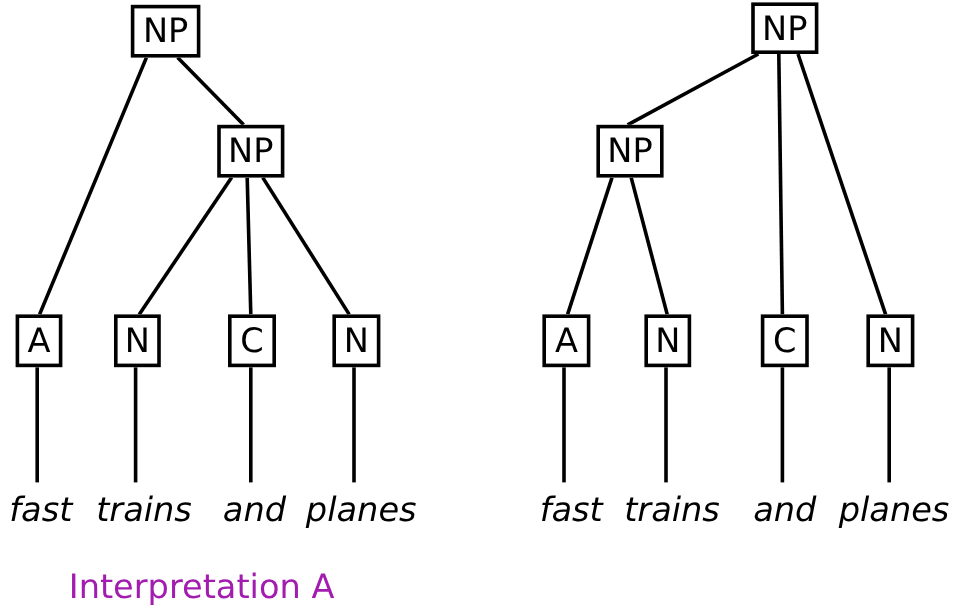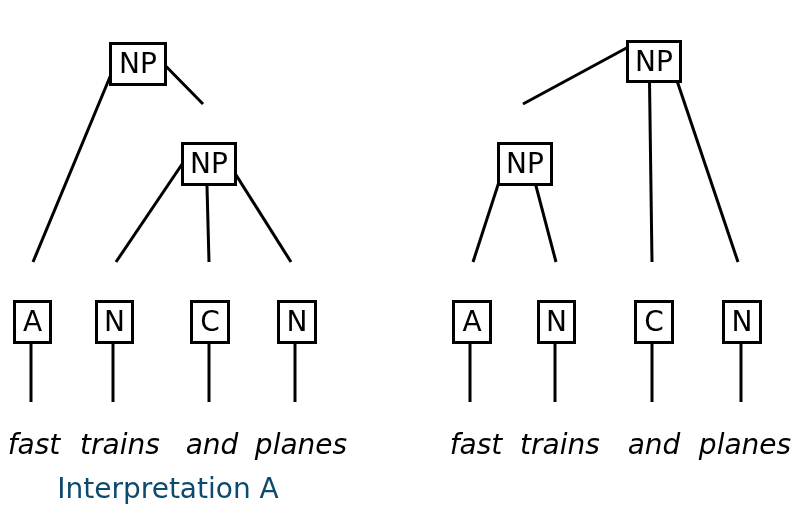--- a/index.html
+++ b/index.html
@@ -31,37 +31,35 @@
     position: absolute;
     box-sizing: border-box;
     border: 3px solid #000000;
     background: #ffffff;
     display: flex;
     align-items: center;
     justify-content: center;
     font-size: 28px;
     line-height: 1;
     color: #000000;
-    margin-top: 38px;
   }
   .word {
     position: absolute;
     transform: translateX(-50%);
     font-size: 28px;
     font-style: italic;
     white-space: nowrap;
     color: #000000;
-    margin-top: 20px;
   }
   .caption {
     position: absolute;
     transform: translateX(-50%);
     font-size: 28px;
     white-space: nowrap;
-    color: #0c4a6e;
+    color: #a21caf;
   }
 </style>
 </head>
 <body>
 
 <div class="canvas">
 
   <svg class="edges" viewBox="0 0 800 513" xmlns="http://www.w3.org/2000/svg">
 
     <line x1="122" y1="48" x2="33" y2="262"></line>

